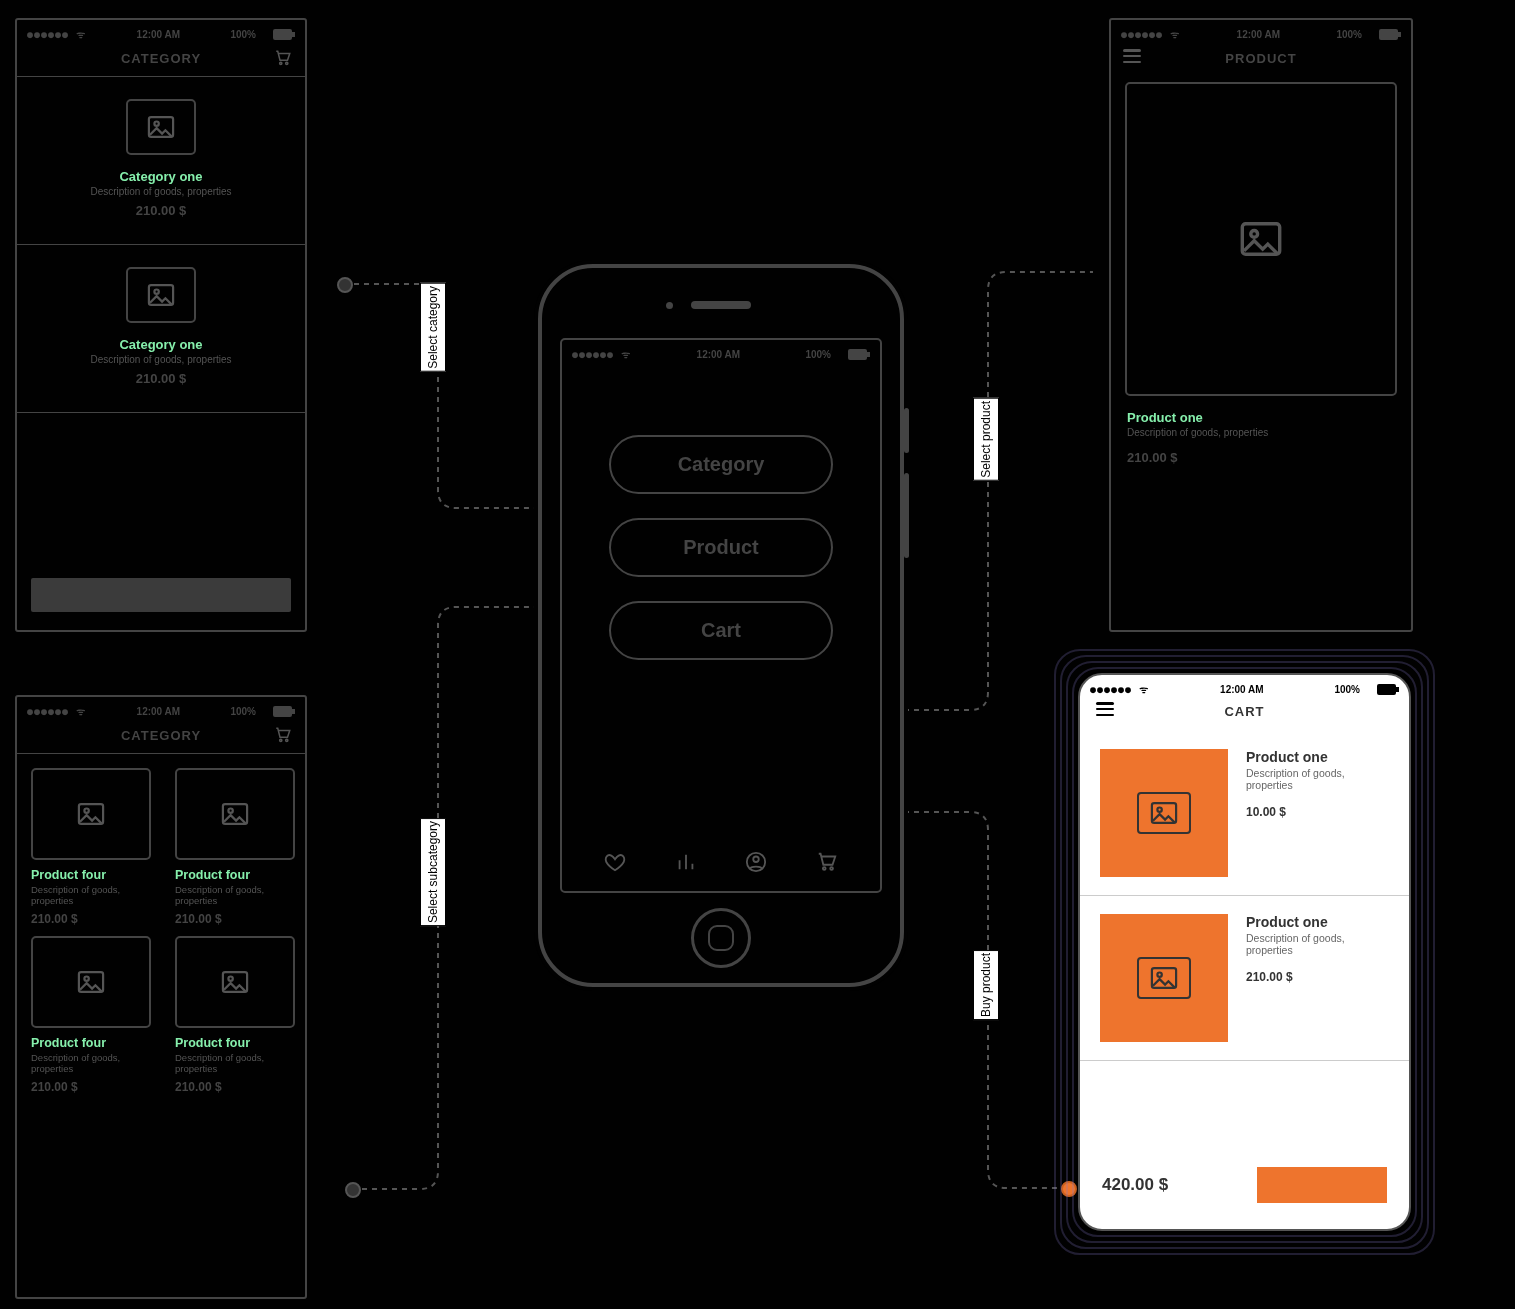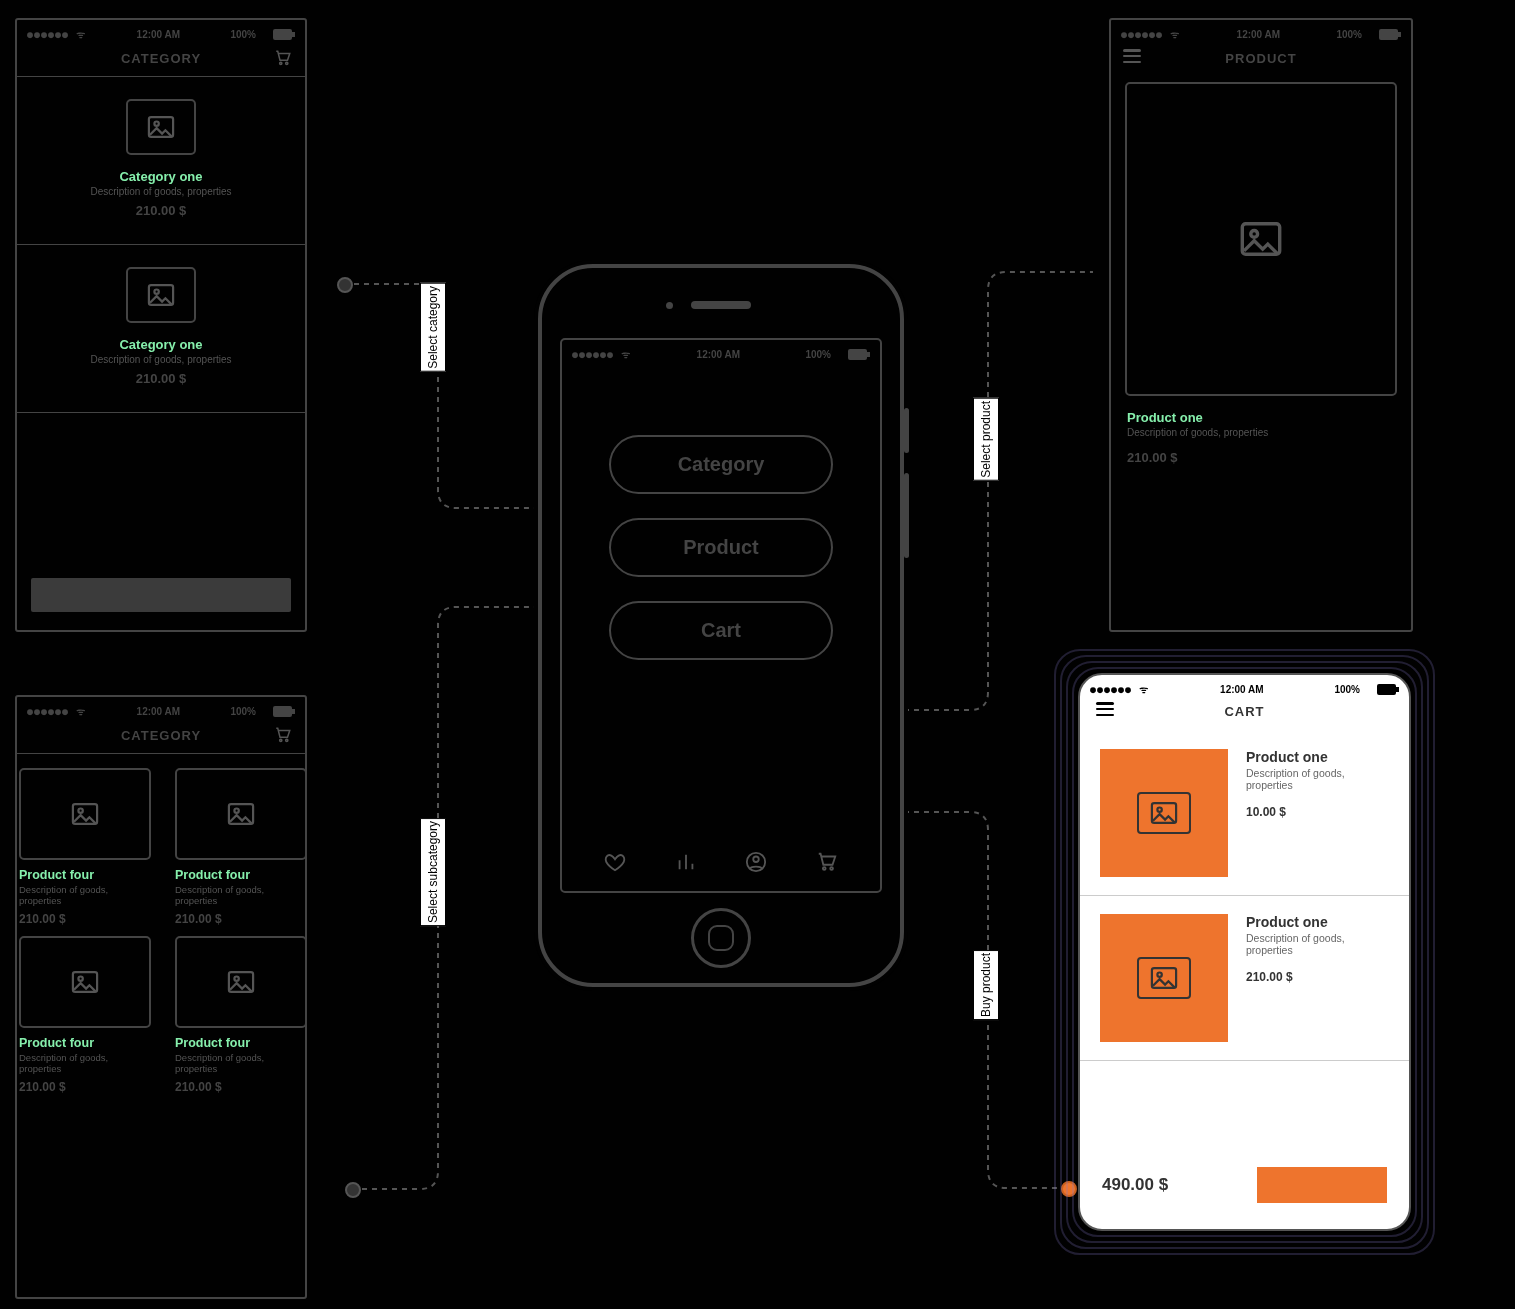--- a/index.html
+++ b/index.html
@@ -81,21 +81,21 @@
   .lbl{position:absolute;background:#fff;border:1px solid #000;font-size:12px;padding:2px 5px;white-space:nowrap;
        writing-mode:vertical-rl;transform:rotate(180deg);text-align:center;font-weight:500;color:#000;}
   .node{position:absolute;width:12px;height:12px;border-radius:50%;background:#333;border:2px solid #555;}
   .node.orange{background:#ee742d;border-color:#c85f20;}
 
   
   .wires{position:absolute;inset:0;pointer-events:none;}
   .wires path{fill:none;stroke:#555;stroke-width:2;stroke-dasharray:5 5;}
 
   
-  .grid2{display:grid;grid-template-columns:1fr 1fr;gap:10px 28px;padding:14px 2px 8px;}
+  .grid2{display:grid;grid-template-columns:1fr 1fr;gap:10px 28px;padding:14px 14px 8px;}
   .cell .imgph{width:100%;height:88px;}
   .cell .title{margin-top:8px;font-size:12.5px;}
   .cell .desc{font-size:9.5px;}
   .cell .price{font-size:12px;}
 
   
   .burger{display:inline-block;width:18px;height:14px;position:relative;}
   .burger span,.burger:before,.burger:after{content:"";position:absolute;left:0;right:0;height:2.5px;background:currentColor;border-radius:2px;}
   .burger:before{top:0;}.burger span{top:5.5px;}.burger:after{bottom:0;}
 </style>
@@ -378,19 +378,19 @@
             </div>
       </div>
       <div class="info">
         <div class="t">Product one</div>
         <div class="d">Description of goods, properties</div>
         <div class="p">210.00 $</div>
       </div>
     </div>
 
     <div class="footer">
-      <div class="tot">490.00 $</div>
+      <div class="tot">420.00 $</div>
       <div class="cta"></div>
     </div>
   </div>
 </div>
 
 </div>
 
 </body></html>

